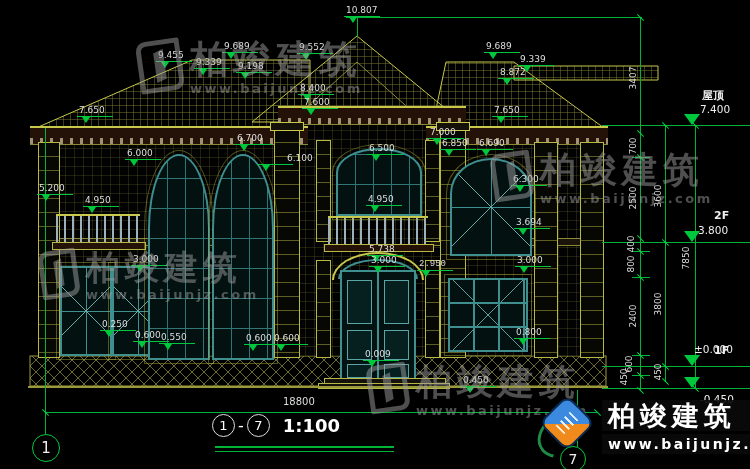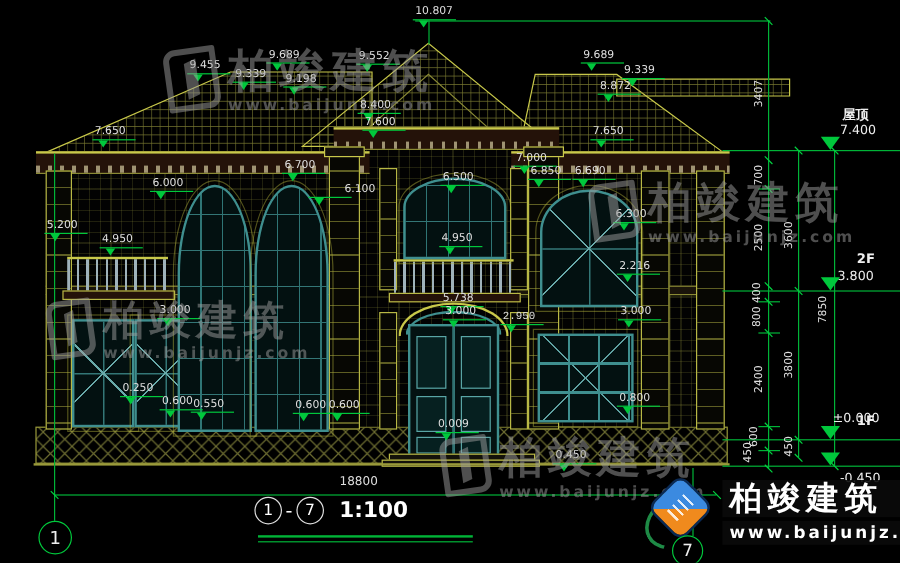--- a/index.html
+++ b/index.html
@@ -208,21 +208,21 @@
       <div class="lvl" style="left: 442px; top: 139px;"><span>6.850</span><i class="u"></i><i class="tri"></i></div>
       <div class="lvl" style="left: 479px; top: 139px;"><span>6.690</span><i class="u"></i><i class="tri"></i></div>
       <div class="lvl" style="left: 513px; top: 150px; margin-top: 25px;"><span>6.300</span><i class="u"></i><i class="tri"></i></div>
       <div class="lvl" style="left: 237px; top: 134px;"><span>6.700</span><i class="u"></i><i class="tri"></i></div>
       <div class="lvl" style="left: 259px; top: 154px; padding-left: 28px;"><span>6.100</span><i class="u"></i><i class="tri"></i></div>
       <div class="lvl" style="left: 127px; top: 149px;"><span>6.000</span><i class="u"></i><i class="tri"></i></div>
       <div class="lvl" style="left: 369px; top: 144px;"><span>6.500</span><i class="u"></i><i class="tri"></i></div>
       <div class="lvl" style="left: 39px; top: 184px;"><span>5.200</span><i class="u"></i><i class="tri"></i></div>
       <div class="lvl" style="left: 85px; top: 196px;"><span>4.950</span><i class="u"></i><i class="tri"></i></div>
       <div class="lvl" style="left: 368px; top: 195px;"><span>4.950</span><i class="u"></i><i class="tri"></i></div>
-      <div class="lvl" style="left: 516px; top: 218px;"><span>2.216</span><i class="u"></i><i class="tri"></i></div>
+      <div class="lvl" style="left: 516px; top: 218px;"><span>3.694</span><i class="u"></i><i class="tri"></i></div>
       <div class="lvl" style="left: 369px; top: 245px;"><span>5.738</span><i class="u"></i><i class="tri"></i></div>
       <div class="lvl" style="left: 371px; top: 256px;"><span>3.000</span><i class="u"></i><i class="tri"></i></div>
       <div class="lvl" style="left: 419px; top: 260px; font-family: Liberation Mono, monospace;"><span>2.950</span><i class="u"></i><i class="tri"></i></div>
       <div class="lvl" style="left: 133px; top: 255px;"><span>3.000</span><i class="u"></i><i class="tri"></i></div>
       <div class="lvl" style="left: 517px; top: 256px;"><span>3.000</span><i class="u"></i><i class="tri"></i></div>
       <div class="lvl" style="left: 102px; top: 320px;"><span>0.250</span><i class="u"></i><i class="tri"></i></div>
       <div class="lvl" style="left: 135px; top: 331px;"><span>0.600</span><i class="u"></i><i class="tri"></i></div>
       <div class="lvl" style="left: 161px; top: 333px;"><span>0.550</span><i class="u"></i><i class="tri"></i></div>
       <div class="lvl" style="left: 246px; top: 334px;"><span>0.600</span><i class="u"></i><i class="tri"></i></div>
       <div class="lvl" style="left: 274px; top: 334px;"><span>0.600</span><i class="u"></i><i class="tri"></i></div>

